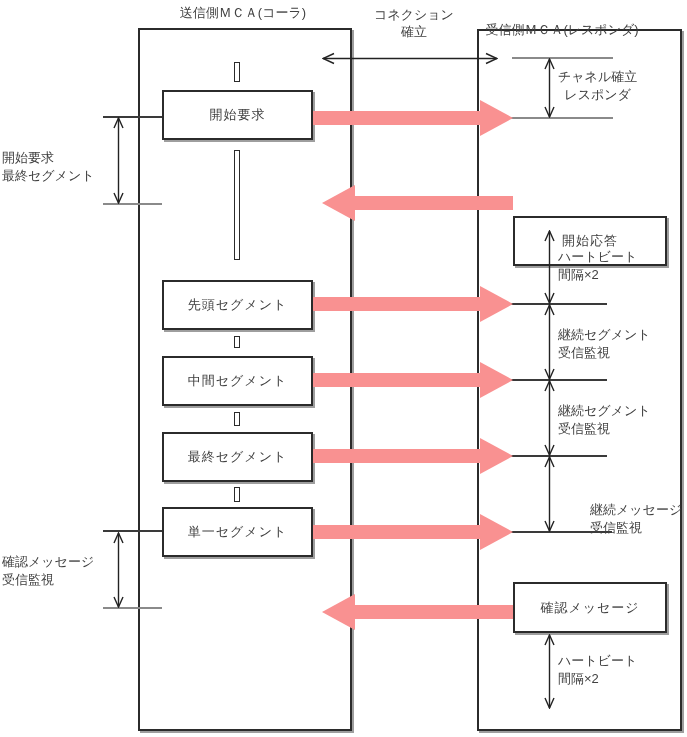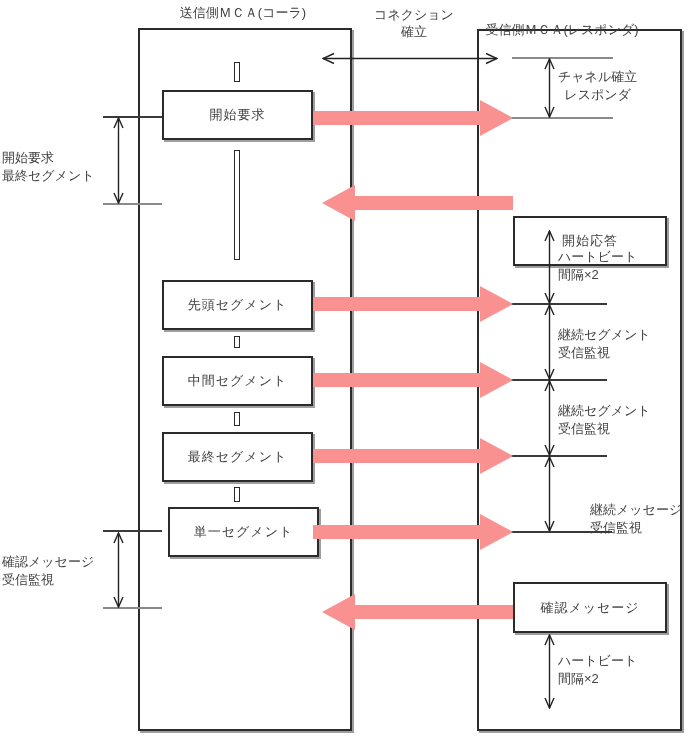--- a/index.html
+++ b/index.html
@@ -65,21 +65,21 @@
     </div>
   <div class="msgbox" style="left:162px;top:280px;width:147px;height:46px;">
       <span>先頭セグメント</span>
     </div>
   <div class="msgbox" style="left:162px;top:356px;width:147px;height:46px;">
       <span>中間セグメント</span>
     </div>
   <div class="msgbox" style="left:162px;top:432px;width:147px;height:46px;">
       <span>最終セグメント</span>
     </div>
-  <div class="msgbox" style="left:168px;top:507px;width:147px;height:46px;">
+  <div class="msgbox" style="left:162px;top:507px;width:147px;height:46px;">
       <span>単一セグメント</span>
     </div>
 
   <div class="msgbox" style="left:513px;top:180px;width:150px;height:46px;margin-top:36px;">
       <span>開始応答</span>
     </div>
   <div class="msgbox" style="left:513px;top:582px;width:150px;height:47px;">
       <span>確認メッセージ</span>
     </div>
 

